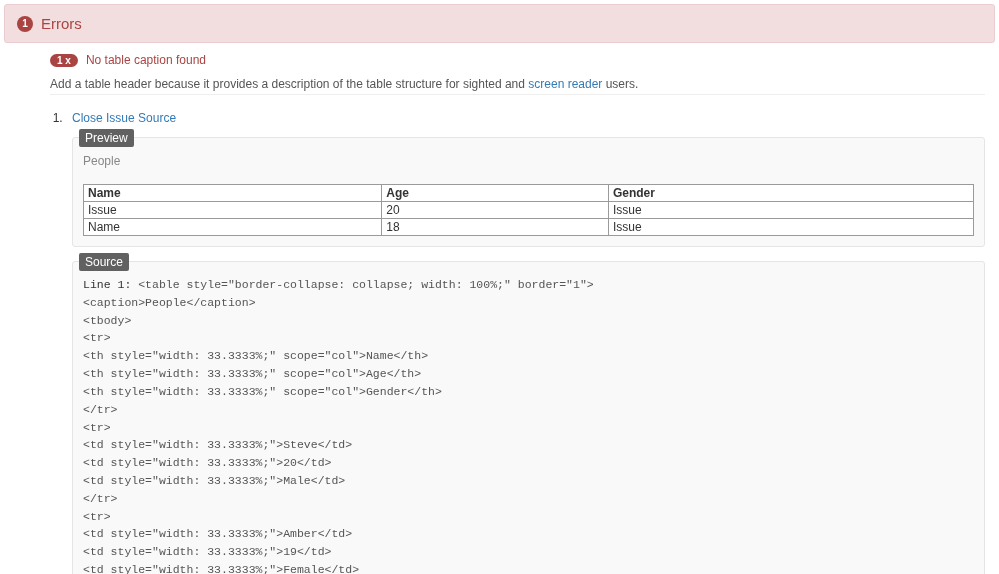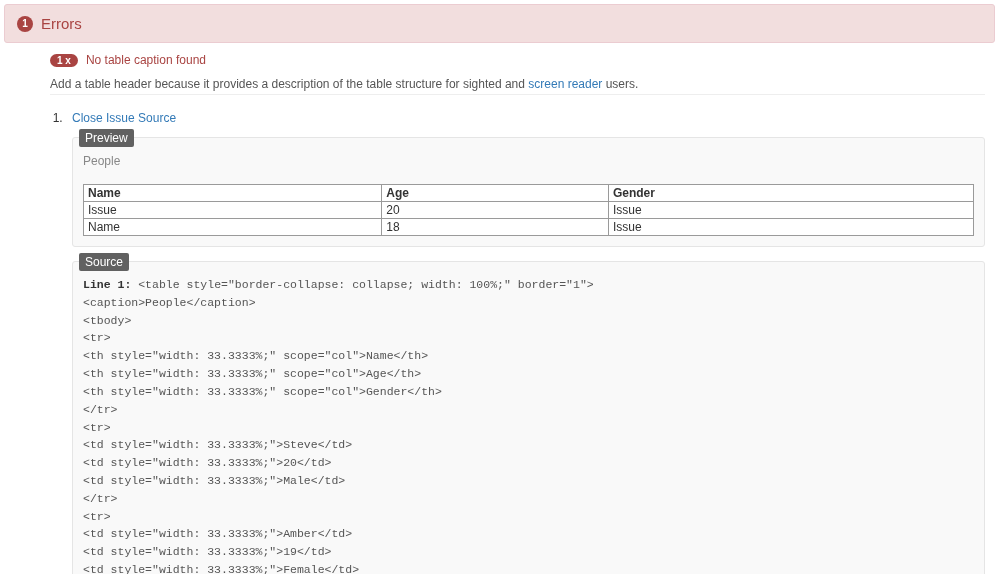--- a/index.html
+++ b/index.html
@@ -87,21 +87,21 @@
 
 .source-code {
   font-family: "Courier New", Courier, monospace;
   font-size: 11.5px;
   line-height: 1.55;
   color: #555;
   white-space: pre;
   overflow-x: auto;
   padding-top: 4px;
 }
-.source-code .ln { font-weight: bold; color: #333; }
+.source-code .ln { font-weight: normal; color: #333; }
 </style>
 </head>
 <body>
 
 <div class="errors-header">
   <span class="badge-circle">1</span>
   <span class="title">Errors</span>
 </div>
 
 <div class="content">

